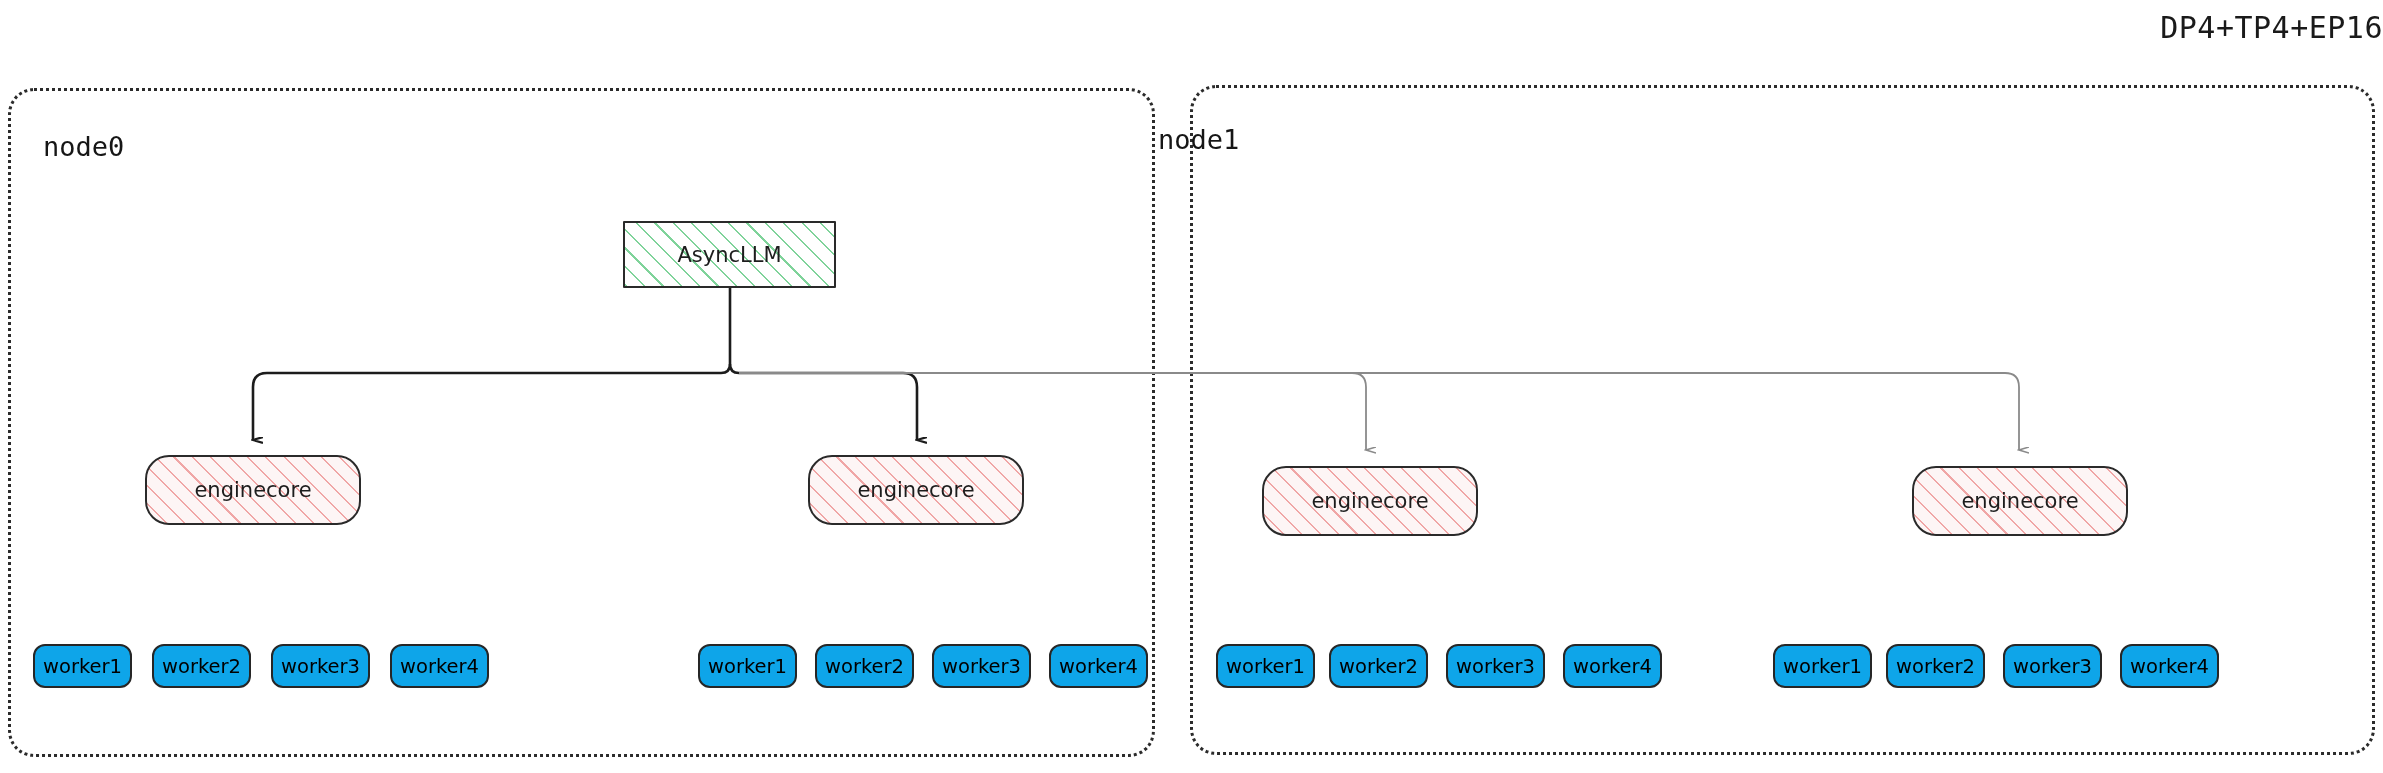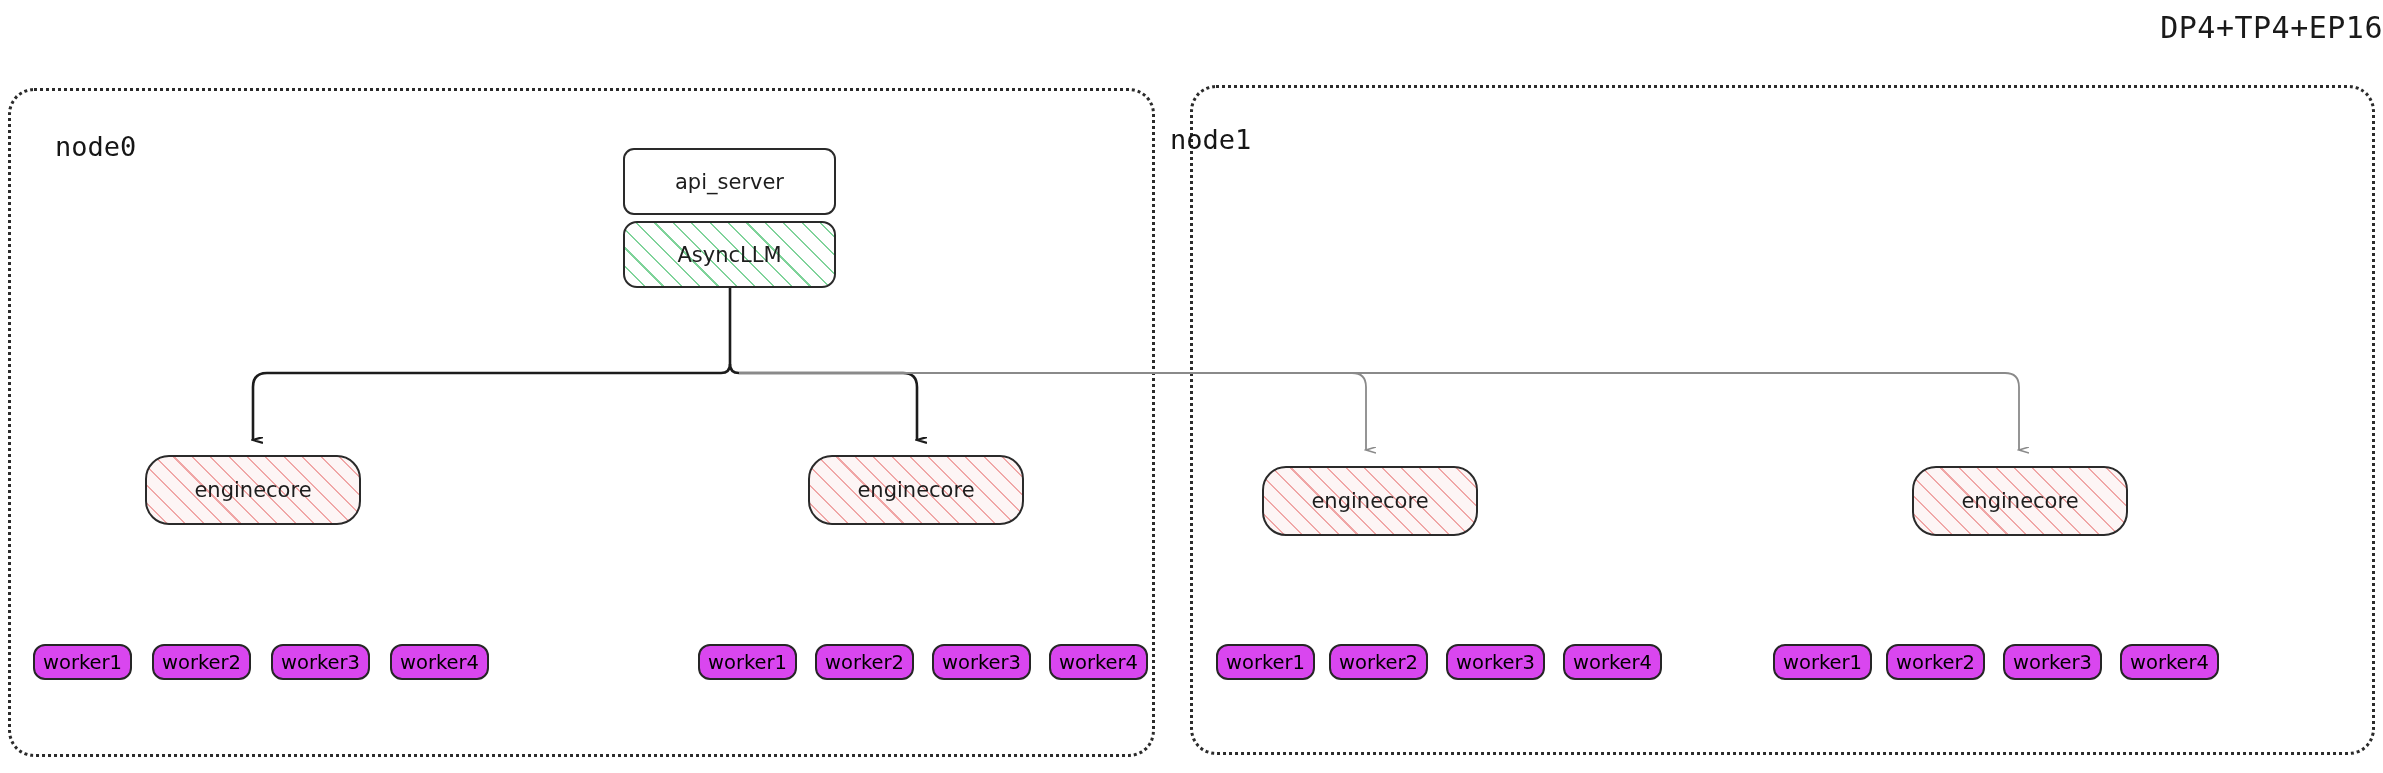--- a/index.html
+++ b/index.html
@@ -10,40 +10,40 @@
 
   
   .title{position:absolute;left:0;top:10px;width:2383px;text-align:right;
          font-family:"DejaVu Sans Mono","Liberation Mono",monospace;
          font-size:30px;color:#1a1a1a;letter-spacing:0.5px;}
 
   
   .node{position:absolute;border:3px dotted #2b2b2b;border-radius:26px;
         background:transparent;box-sizing:border-box;}
   .node-label{position:absolute;font-family:"DejaVu Sans Mono","Liberation Mono",monospace;
-              font-size:27px;color:#161616;margin-left:12px;}
+              font-size:27px;color:#161616;}
 
   
   .box{position:absolute;box-sizing:border-box;display:flex;align-items:center;
        justify-content:center;color:#1d1d1d;}
 
   .plain{background:#ffffff;border:2.2px solid #2a2a2a;border-radius:11px;font-size:21px;}
 
-  .hatch-green{border:2.2px solid #2a2a2a;border-radius:14px;font-size:21px;
+  .hatch-green{border:2.2px solid #2a2a2a;border-radius:1px;font-size:21px;
     background-color:#ffffff;
     background-image:repeating-linear-gradient(45deg,
         #7fd39a 0, #7fd39a 1.6px, rgba(255,255,255,0) 1.6px, rgba(255,255,255,0) 13px);}
 
   .hatch-pink{border:2.2px solid #2a2a2a;border-radius:24px;font-size:21px;
     background-color:#fdf5f5;
     background-image:repeating-linear-gradient(45deg,
         #f0a6a6 0, #f0a6a6 1.5px, rgba(255,255,255,0) 1.5px, rgba(255,255,255,0) 13px);}
 
-  .worker{background:#d946ef;border:2.4px solid #262626;border-radius:12px;
-          font-size:19.5px;height:36px;display:flex;align-items:center;
+  .worker{background:#0ea5e9;border:2.4px solid #262626;border-radius:12px;
+          font-size:19.5px;height:44px;display:flex;align-items:center;
           justify-content:center;box-sizing:border-box;position:absolute;}
 
   
   #edges{position:absolute;left:0;top:0;width:2383px;height:773px;pointer-events:none;}
 </style>
 </head>
 <body>
 
 <div id="stage">
 
@@ -69,23 +69,20 @@
     <path d="M730,364 Q730,373 721,373" fill="none" stroke="#1c1c1c" stroke-width="2.6"></path>
 
     <path d="M721,373 L267,373 Q253,373 253,387 L253,440" fill="none" stroke="#1c1c1c" stroke-width="2.6" marker-end="url(#ahead-dark)"></path>
 
     <path d="M739,373 L903,373 Q917,373 917,387 L917,440" fill="none" stroke="#1c1c1c" stroke-width="2.6" marker-end="url(#ahead-dark)"></path>
 
     <path d="M739,373 L1352,373 Q1366,373 1366,387 L1366,450" fill="none" stroke="#8a8a8a" stroke-width="1.8" marker-end="url(#ahead-light)"></path>
     <path d="M739,373 L2005,373 Q2019,373 2019,387 L2019,450" fill="none" stroke="#8a8a8a" stroke-width="1.8" marker-end="url(#ahead-light)"></path>
   </svg>
 
-  <div class="box plain" style="left:623px;top:148px;width:213px;height:67px;">
-    <span>api_server</span>
-  </div>
   <div class="box hatch-green" style="left:623px;top:221px;width:213px;height:67px;">
     <span>AsyncLLM</span>
   </div>
 
   <div class="box hatch-pink" style="left:145px;top:455px;width:216px;height:70px;">
     <span>enginecore</span>
   </div>
   <div class="box hatch-pink" style="left:808px;top:455px;width:216px;height:70px;">
     <span>enginecore</span>
   </div>

